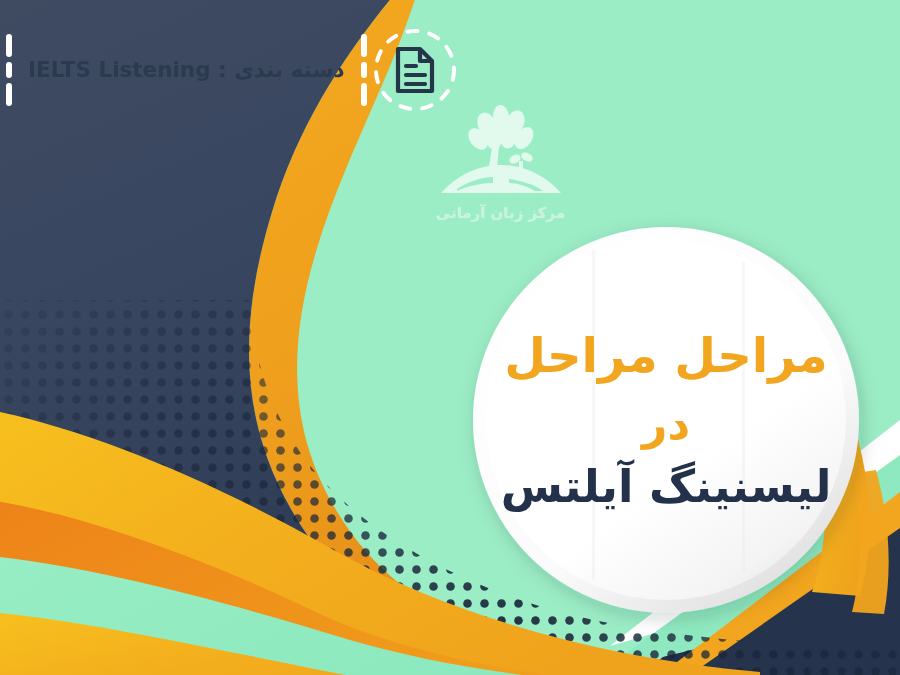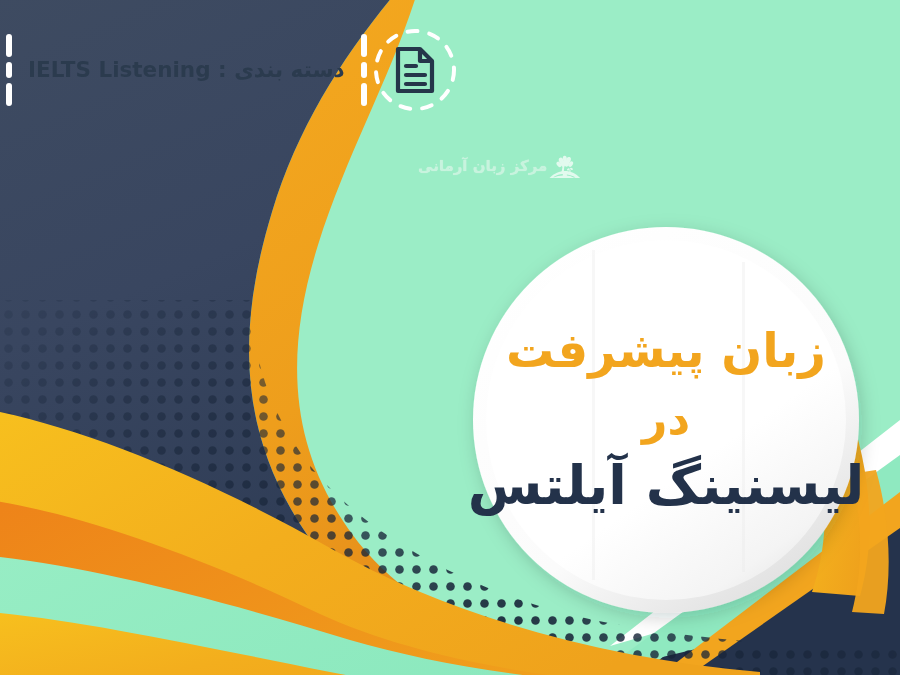--- a/index.html
+++ b/index.html
@@ -72,21 +72,21 @@
   .bracket.right{right:0;}
   .bracket.left{left:0;}
 
   
   .logo{
     position:absolute;
     left:418px;top:103px;
     width:165px;height:130px;
     z-index:35;
     display:flex;
-    flex-direction:row;
+    flex-direction:column;
     align-items:center;
     justify-content:flex-start;
   }
   .logo .logo-mark{width:140px;height:105px;display:block;}
   .logo .logo-name{
     margin-top:-4px;
     font-family:"DejaVu Sans","Liberation Sans",sans-serif;
     font-size:15px;
     font-weight:bold;
     color:#C8F3DE;
@@ -111,21 +111,21 @@
     box-sizing:border-box;
   }
   .t-line{
     font-family:"DejaVu Sans","Liberation Sans",sans-serif;
     font-weight:bold;
     line-height:1.05;
     white-space:nowrap;
   }
   .t-line.l1{font-size:48px;color:#F2A51E;margin-bottom:14px;}
   .t-line.l2{font-size:44px;color:#F2A51E;margin-bottom:16px;margin-top:7px;}
-  .t-line.l3{font-size:54px;color:#23324A;}
+  .t-line.l3{font-size:45px;color:#23324A;}
 </style>
 </head>
 <body>
 
 <div id="banner">
 
   <svg class="layer" viewBox="0 0 900 675" preserveAspectRatio="none" aria-hidden="true">
     <defs>
       <linearGradient id="gNavy" x1="0" y1="0" x2="0.35" y2="1">
         <stop offset="0%" stop-color="#3E4B61"></stop>
@@ -311,18 +311,18 @@
       </g>
       <g fill="#9BEDC6">
         <path d="M26 86 C38 78 52 74 62 74 L62 80 C50 80 36 83 26 88 Z"></path>
         <path d="M78 76 C92 78 104 82 112 88 L104 88 C96 83 86 80 78 80 Z"></path>
       </g>
     </svg>
     <div class="logo-name">مرکز زبان آرمانی</div>
   </div>
 
   <div class="title-block">
-    <div class="t-line l1">زبان پیشرفت</div>
+    <div class="t-line l1">مراحل مراحل</div>
     <div class="t-line l2">در</div>
     <div class="t-line l3">لیسنینگ آیلتس</div>
   </div>
 
 </div>
 
 </body></html>

